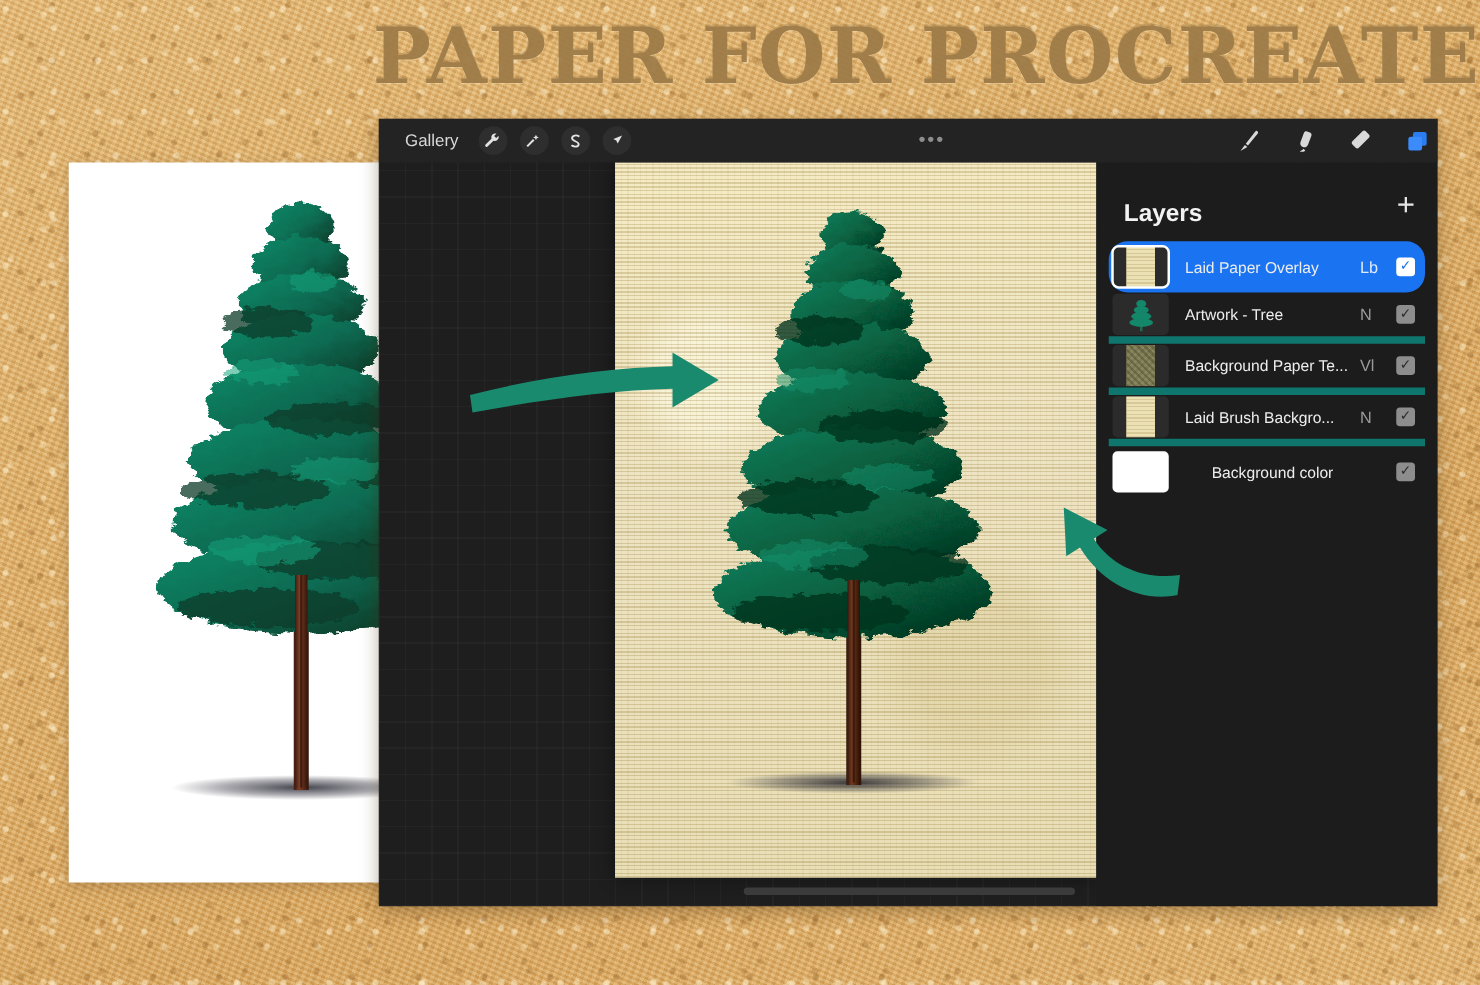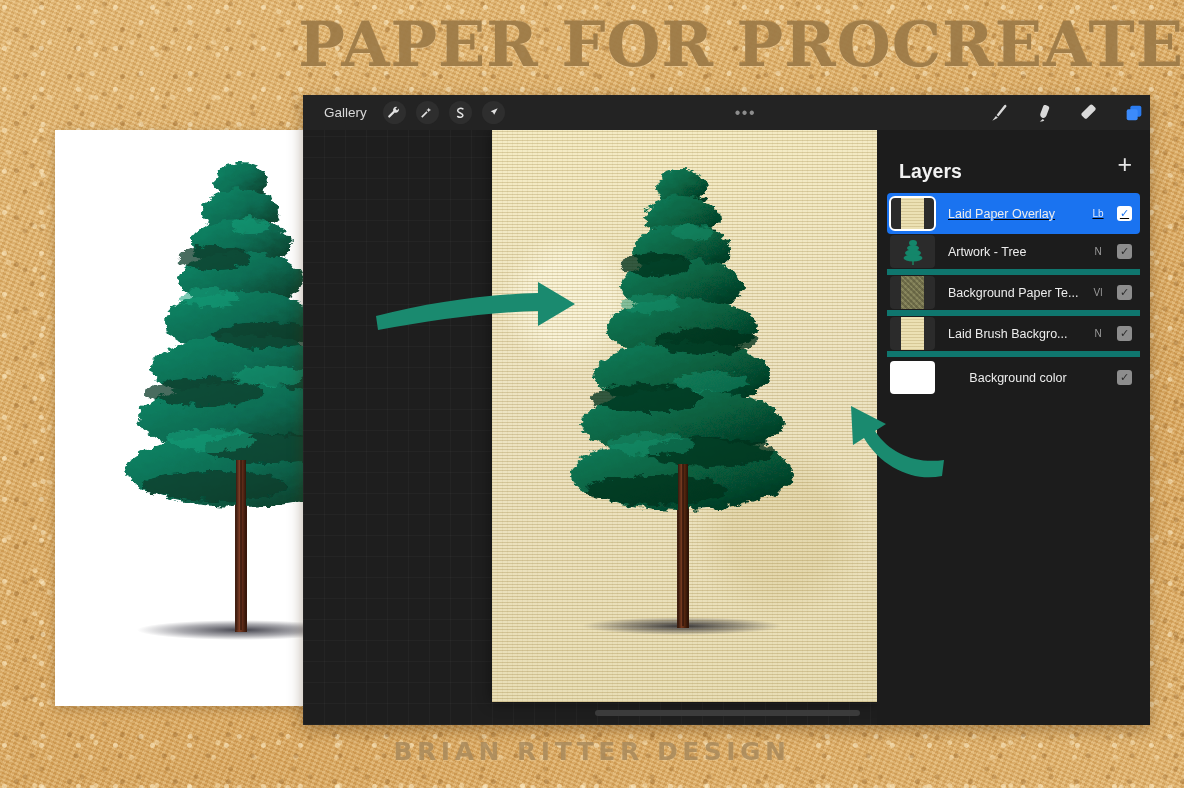--- a/index.html
+++ b/index.html
@@ -117,21 +117,21 @@
     display:flex; align-items:center; justify-content:space-between;
     padding:14px 18px 10px 22px;
   }
   #layers-title{ color:#f2f2f2; font-size:19.5px; font-weight:700;margin-top:16px; }
   #add-layer-btn{ color:#e4e4e4; font-size:25px; line-height:20px; font-weight:300; }
   .layer-row{
     position:relative; display:flex; align-items:center;
     height:41px; margin:0 10px; padding:0 8px 0 0;
     border-bottom:6px solid #0f766e;
   }
-  .layer-row.selected{ background:#1a73f0; border-radius:4px; border-bottom:none;text-decoration:underline; }
+  .layer-row.selected{ background:#1a73f0; border-radius:15px; border-bottom:none; }
   .thumb{
     width:45px;height:33px;border-radius:4px;margin-left:3px;flex:none;
     background:#2b2b2b; overflow:hidden; position:relative;
     display:flex;align-items:center;justify-content:center;
   }
   .layer-row.selected .thumb{ outline:2px solid #ffffff; outline-offset:-1px; border-radius:5px; }
   .thumb-strip{ width:23px;height:33px;background:#ece1b4; }
   .th-paper{
     background-color:#ece1b4;
     background-image:repeating-linear-gradient(0deg,rgba(175,155,98,.35) 0 1px,transparent 1px 3px);
@@ -140,21 +140,21 @@
     background-color:#7d7b54;
     background-image:
       repeating-linear-gradient(45deg,rgba(60,58,36,.35) 0 2px,transparent 2px 4px),
       repeating-linear-gradient(-45deg,rgba(170,168,120,.25) 0 2px,transparent 2px 4px);
   }
   .th-white{ background:#ffffff; border-radius:4px; }
   .layer-name{
     color:#ededed; font-size:12.5px; margin-left:13px; flex:1;
     white-space:nowrap; overflow:hidden;
   }
-  .blend-mode{ color:#9b9b9b; font-size:10px; width:20px; text-align:center; }
+  .blend-mode{ color:#9b9b9b; font-size:13px; width:20px; }
   .layer-row.selected .blend-mode{ color:#dfe9fb; }
   .chk{
     width:15px;height:15px;border-radius:3px;background:#8d8d8d;
     margin-left:9px; display:flex;align-items:center;justify-content:center;
     color:#2b2b2b; font-size:11px; line-height:11px;
   }
   .layer-row.selected .chk{ background:#ffffff; color:#1a73f0; }
   
   #caption{
     position:absolute; right:12px; top:448px; width:252px;
@@ -414,14 +414,13 @@
   </div>
 
   <svg class="arrow-svg" style="left:370px; top:262px;" width="220" height="80" viewBox="0 0 220 80">
     <path d="M6 54 C 60 40, 120 32, 168 31 L168 20 L205 42 L168 64 L168 49 C 120 50, 62 58, 8 68 Z" fill="#1a8a6f"></path>
   </svg>
 
   <svg class="arrow-svg" style="left:824px; top:398px;" width="130" height="100" viewBox="0 0 130 100">
     <path d="M118 78 C 90 84, 58 70, 40 40 L29 47 L27 8 L62 26 L51 33 C 66 56, 92 66, 120 62 Z" fill="#1a8a6f"></path>
   </svg>
 
-  <div id="footer">BRIAN RITTER DESIGN</div>
 </div>
 
 </body></html>

